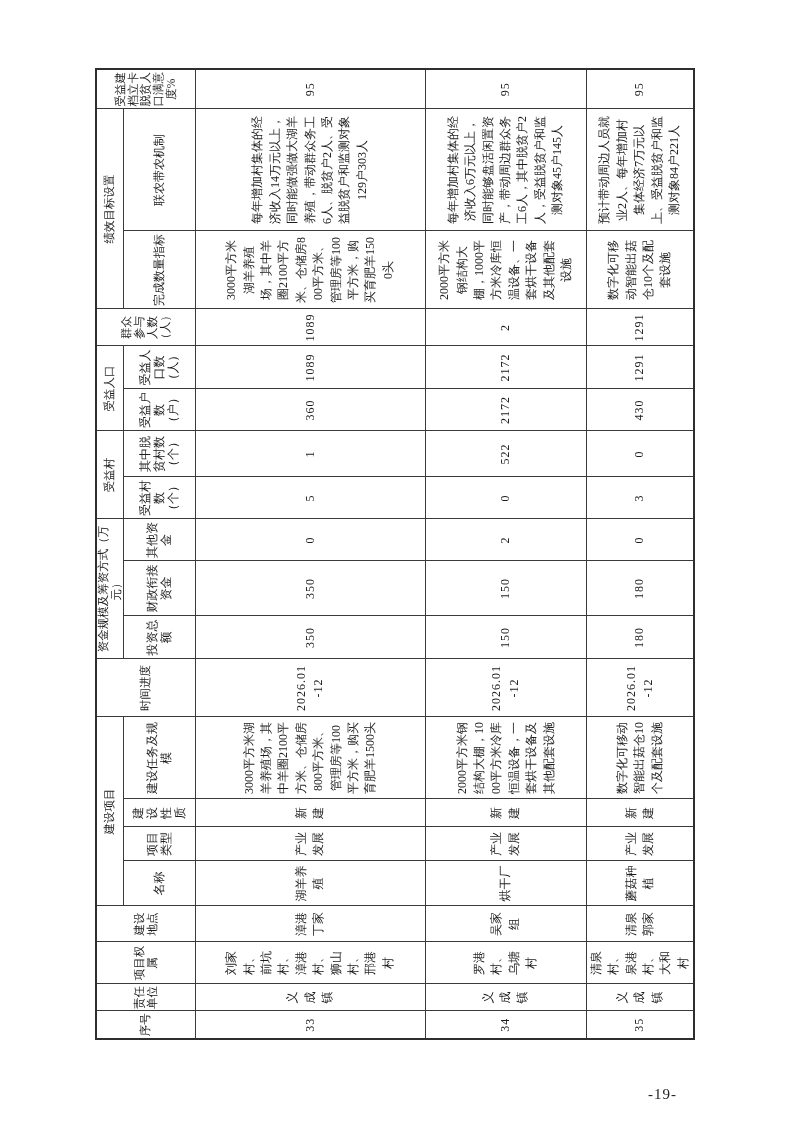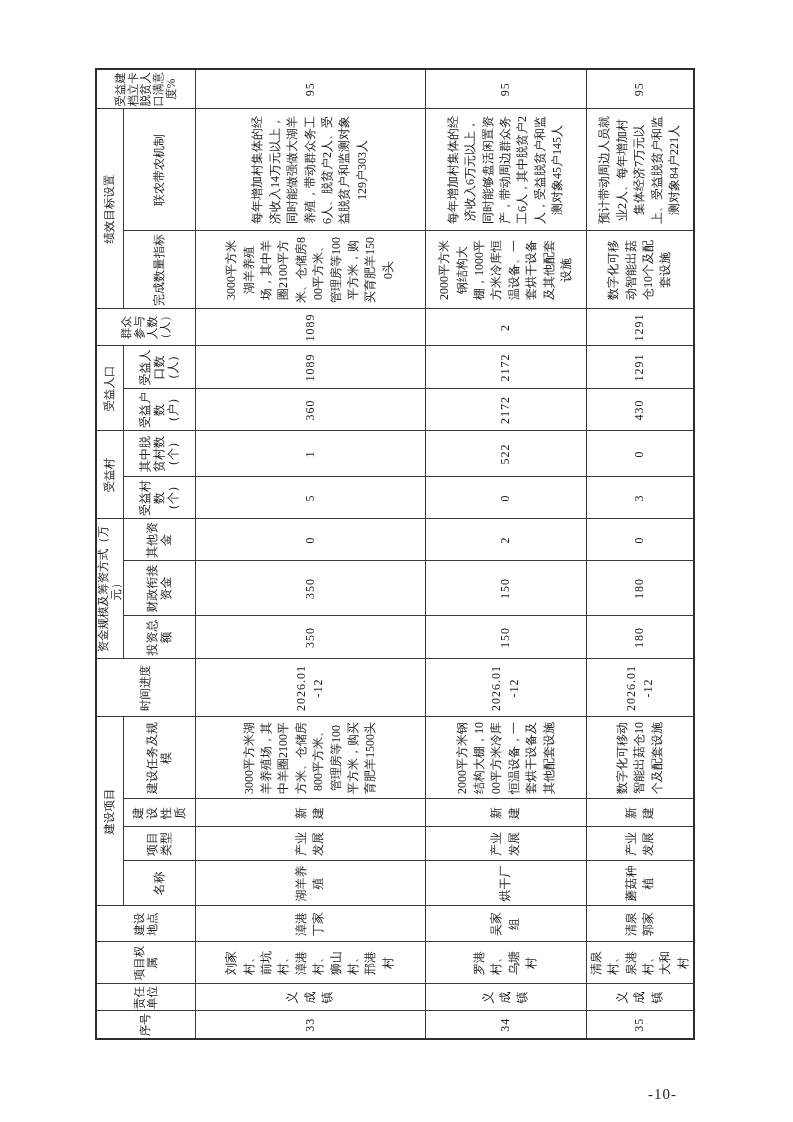--- a/index.html
+++ b/index.html
@@ -166,14 +166,14 @@
           <td class="num">1291</td>
           <td class="para">数字化可移动智能出菇仓10个及配套设施</td>
           <td class="para">预计带动周边人员就业2人、每年增加村集体经济7万元以上、受益脱贫户和监测对象84户221人</td>
           <td class="num">95</td>
         </tr>
       </tbody>
         </table>
     </div>
   </div>
 
-  <div class="pageno">-10-</div>
+  <div class="pageno">-19-</div>
 </div>
 
 </body></html>

